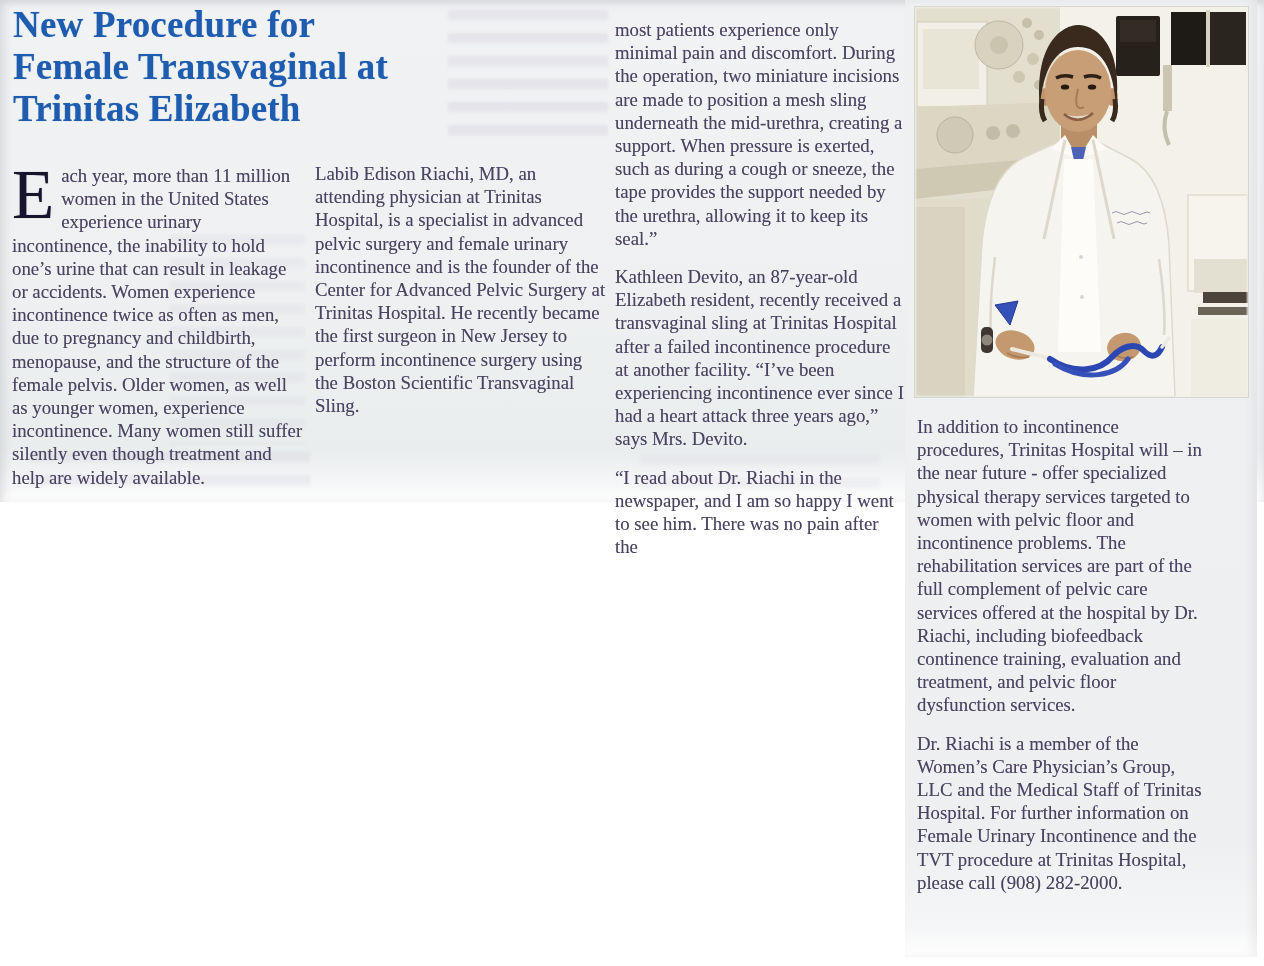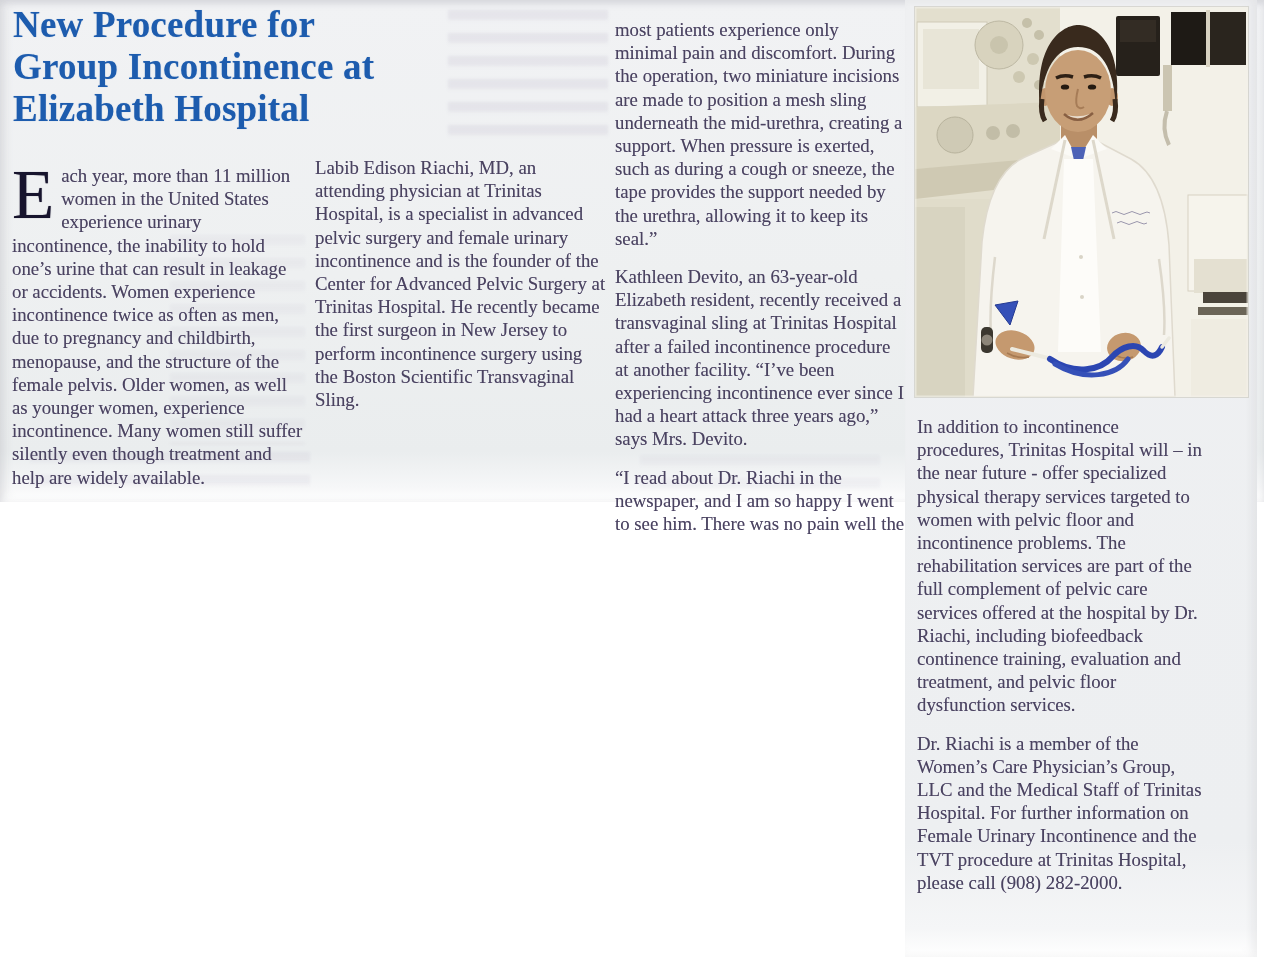--- a/index.html
+++ b/index.html
@@ -40,21 +40,21 @@
   }
   .title .tl { display: block; }
 
   .col {
     position: absolute; width: 291px;
     font-size: 18.8px; line-height: 23.2px; color: #4a4360;
     text-shadow: 0 0 0.6px rgba(86,70,120,0.45);
   }
   .col p { margin: 15px 0 11px 0; }
   .col-1 { left: 12px;  top: 149px; }
-  .col-2 { left: 315px; top: 141px; font-family: Liberation Serif, serif; }
+  .col-2 { left: 315px; top: 147px; font-family: Liberation Serif, serif; }
   .col-3 { left: 615px; top: 3px;   }
   .col-4 { left: 917px; top: 400px; }
 
   .dropcap {
     float: left; font-size: 69px; line-height: 0.82;
     padding: 3px 7px 0 0; color: #17142d; font-weight: 400;
     text-shadow: 0 0 1px rgba(23,20,45,0.5);
   }
 
   .photo {
@@ -72,38 +72,38 @@
   <div class="paper paper-top"></div>
   <div class="paper paper-right"></div>
 
   <div class="bleed bleed-1"></div>
   <div class="bleed bleed-2"></div>
   <div class="bleed bleed-3"></div>
   <div class="bleed bleed-4"></div>
 
   <h1 class="title">
     <span class="tl">New Procedure for</span>
-    <span class="tl">Group Incontinence at</span>
-    <span class="tl">Elizabeth Hospital</span>
+    <span class="tl">Female Transvaginal at</span>
+    <span class="tl">Trinitas Elizabeth</span>
   </h1>
 
   <div class="col col-1">
     <p>
       <span class="dropcap">E</span><span>ach year, more than 11 million women in the United States experience urinary incontinence, the inability to hold one’s urine that can result in leakage or accidents. Women experience incontinence twice as often as men, due to pregnancy and childbirth, menopause, and the structure of the female pelvis. Older women, as well as younger women, experience incontinence. Many women still suffer silently even though treatment and help are widely available.</span>
     </p>
   </div>
 
   <div class="col col-2">
     <p>Labib Edison Riachi, MD, an attending physician at Trinitas Hospital, is a specialist in advanced pelvic surgery and female urinary incontinence and is the founder of the Center for Advanced Pelvic Surgery at Trinitas Hospital. He recently became the first surgeon in New Jersey to perform incontinence surgery using the Boston Scientific Transvaginal Sling.</p>
   </div>
 
   <div class="col col-3">
     <p>most patients experience only minimal pain and discomfort. During the operation, two miniature incisions are made to position a mesh sling underneath the mid-urethra, creating a support. When pressure is exerted, such as during a cough or sneeze, the tape provides the support needed by the urethra, allowing it to keep its seal.”</p>
-    <p>Kathleen Devito, an 63-year-old Elizabeth resident, recently received a transvaginal sling at Trinitas Hospital after a failed incontinence procedure at another facility. “I’ve been experiencing incontinence ever since I had a heart attack three years ago,” says Mrs. Devito.</p>
-    <p>“I read about Dr. Riachi in the newspaper, and I am so happy I went to see him. There was no pain well the</p>
+    <p>Kathleen Devito, an 87-year-old Elizabeth resident, recently received a transvaginal sling at Trinitas Hospital after a failed incontinence procedure at another facility. “I’ve been experiencing incontinence ever since I had a heart attack three years ago,” says Mrs. Devito.</p>
+    <p>“I read about Dr. Riachi in the newspaper, and I am so happy I went to see him. There was no pain after the</p>
   </div>
 
   <figure class="photo">
     <svg width="333" height="390" viewBox="0 0 333 390" xmlns="http://www.w3.org/2000/svg">
 
       <rect x="0" y="0" width="333" height="390" fill="#eae7da"></rect>
       <rect x="140" y="0" width="193" height="390" fill="#f3f1e8"></rect>
 
       <g>
         <rect x="0" y="0" width="145" height="390" fill="#e3dfcd"></rect>

